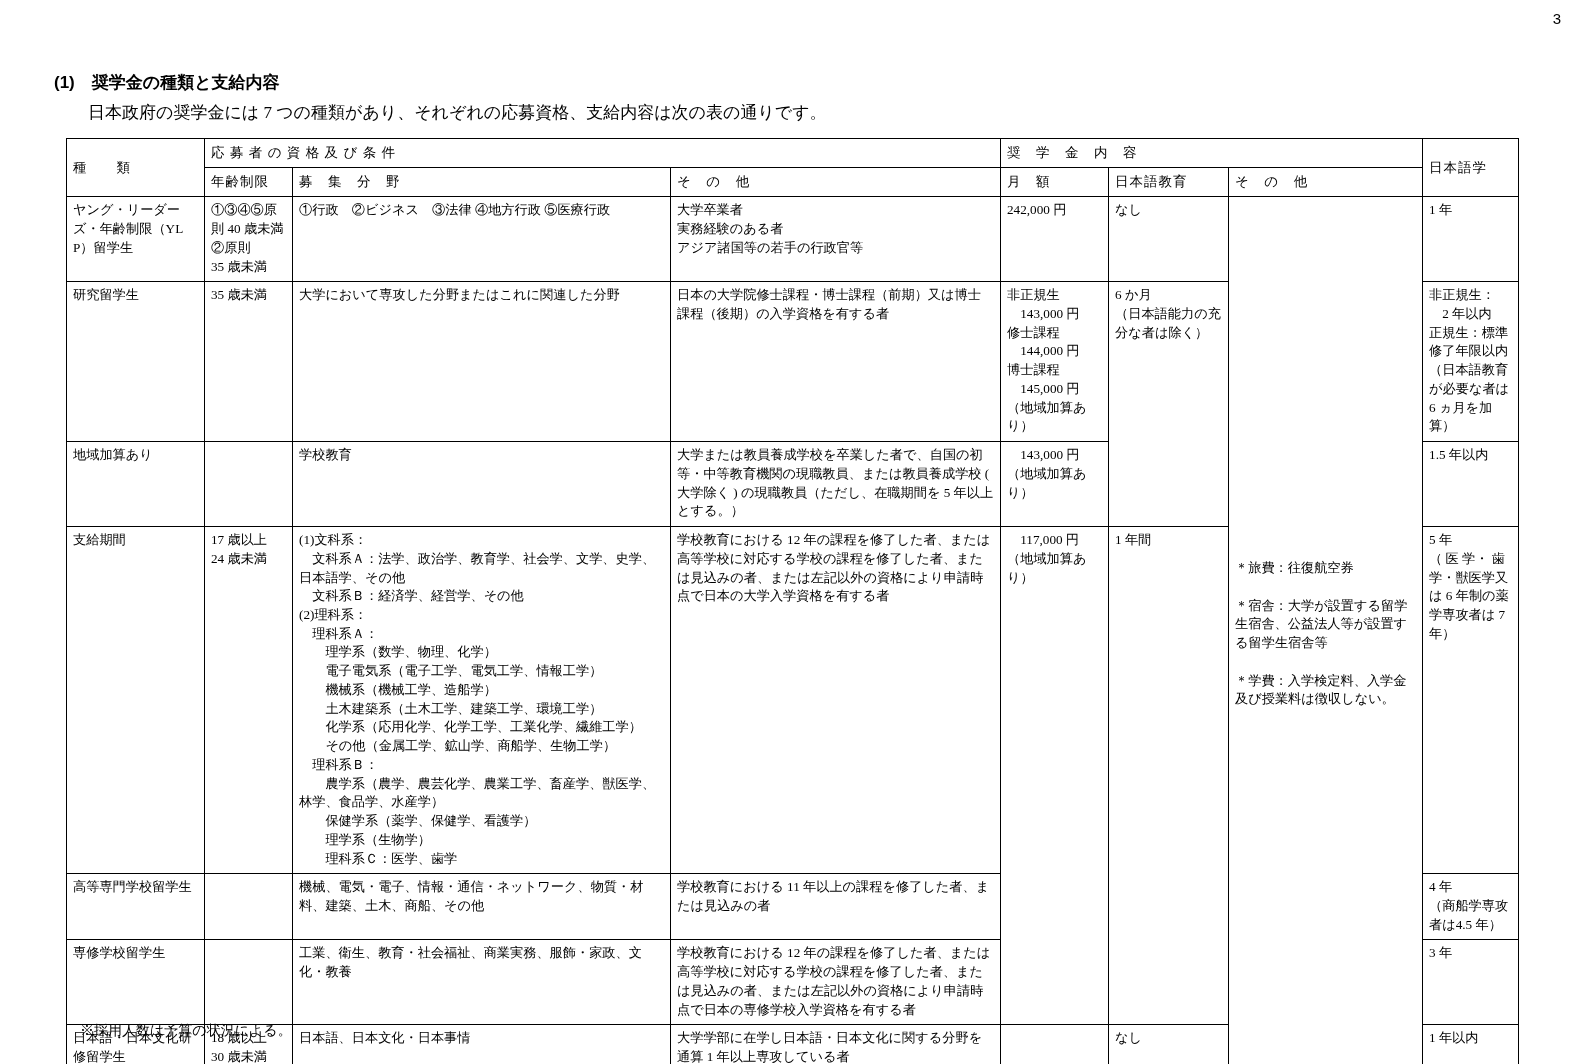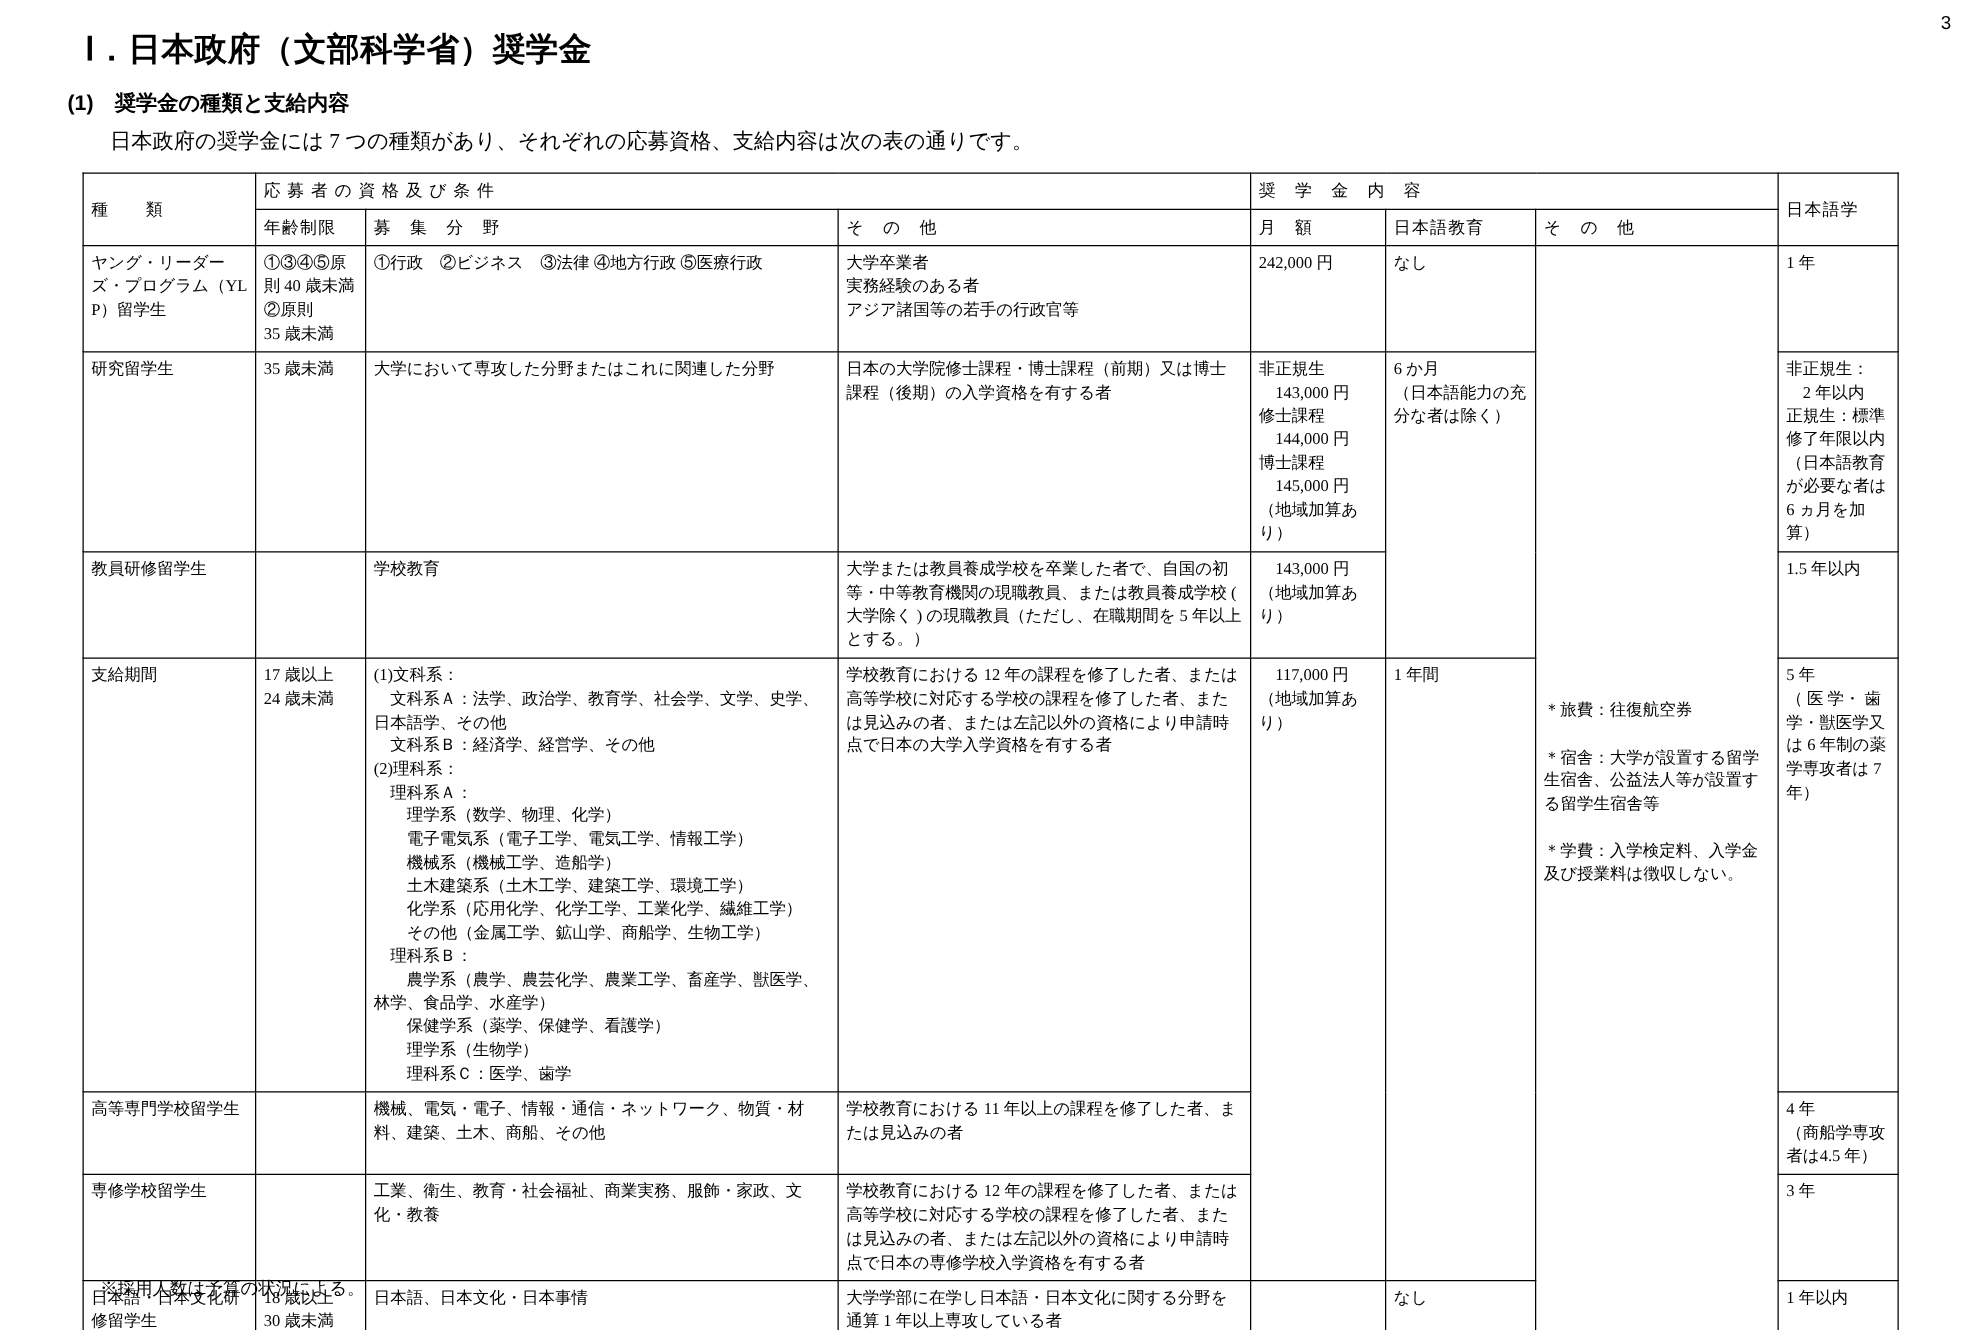--- a/index.html
+++ b/index.html
@@ -95,21 +95,20 @@
     font-size: 13.2px;
   }
 </style>
 </head>
 <body>
 
 <div class="page">
 
   <div class="page-number">3</div>
 
-  <div class="heading-1">Ⅰ．日本政府（文部科学省）奨学金</div>
   <div class="heading-2">(1)　奨学金の種類と支給内容</div>
   <div class="intro">日本政府の奨学金には 7 つの種類があり、それぞれの応募資格、支給内容は次の表の通りです。</div>
 
   <table class="main">
     <colgroup>
       <col style="width:138px">
       <col style="width:88px">
       <col style="width:378px">
       <col style="width:330px">
       <col style="width:108px">
@@ -129,21 +128,21 @@
         <th class="hdr">募　集　分　野</th>
         <th class="hdr">そ　の　他</th>
         <th class="hdr">月　額</th>
         <th class="hdr">日本語教育</th>
         <th class="hdr">そ　の　他</th>
       </tr>
     </thead>
     <tbody>
 
       <tr>
-        <td class="cell-pre">ヤング・リーダーズ・プログラム（YLP）留学生</td>
+        <td class="cell-pre">ヤング・リーダーズ・年齢制限（YLP）留学生</td>
         <td class="cell-pre">①③④⑤原則 40 歳未満
 ②原則
 35 歳未満</td>
         <td class="cell-pre">①行政　②ビジネス　③法律 ④地方行政 ⑤医療行政</td>
         <td class="cell-pre">大学卒業者
 実務経験のある者
 アジア諸国等の若手の行政官等</td>
         <td class="amount">242,000 円</td>
         <td class="cell-pre">なし</td>
         <td class="othercell" rowspan="7" style="vertical-align:middle">＊旅費：往復航空券
@@ -168,21 +167,21 @@
 （地域加算あり）</td>
         <td class="cell-pre" rowspan="2">6 か月
 （日本語能力の充分な者は除く）</td>
         <td class="cell-pre">非正規生：
 　2 年以内
 正規生：標準修了年限以内
 （日本語教育が必要な者は 6 ヵ月を加算）</td>
       </tr>
 
       <tr>
-        <td class="cell-pre">教員研修留学生</td>
+        <td class="cell-pre">地域加算あり</td>
         <td class="cell-pre"></td>
         <td class="cell-pre">学校教育</td>
         <td class="cell-pre">大学または教員養成学校を卒業した者で、自国の初等・中等教育機関の現職教員、または教員養成学校 ( 大学除く ) の現職教員（ただし、在職期間を 5 年以上とする。）</td>
         <td class="amount">　143,000 円
 （地域加算あり）</td>
         <td class="cell-pre ctr">1.5 年以内</td>
       </tr>
 
       <tr>
         <td class="cell-pre">支給期間</td>

